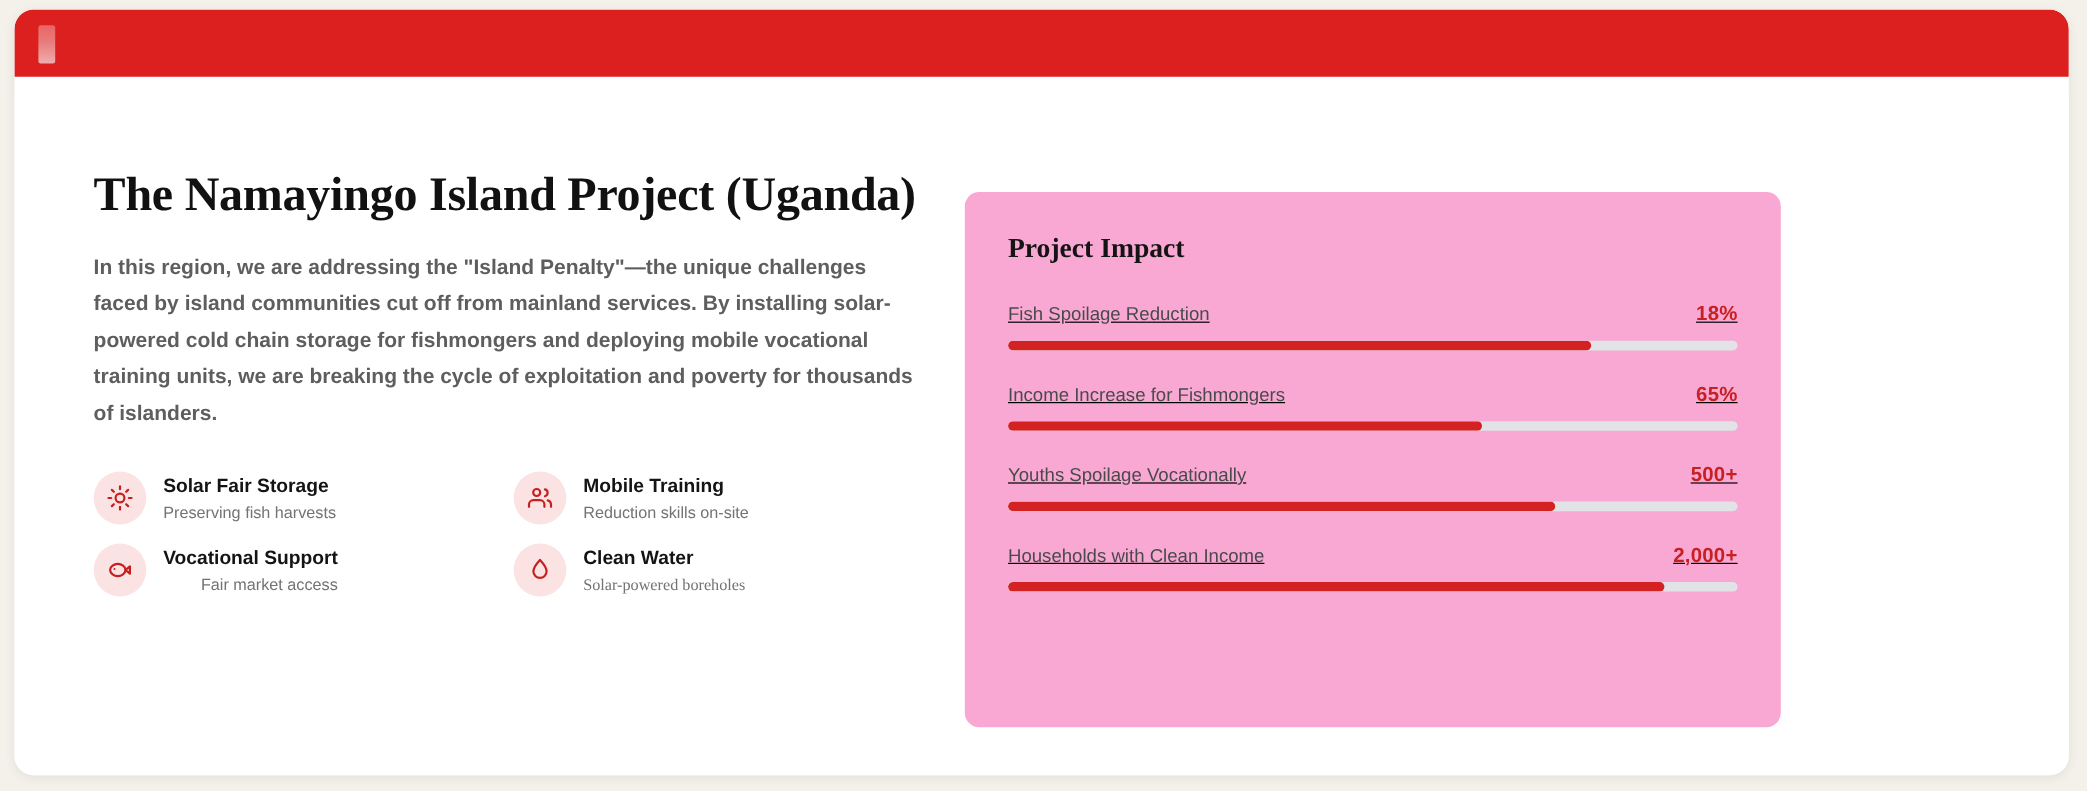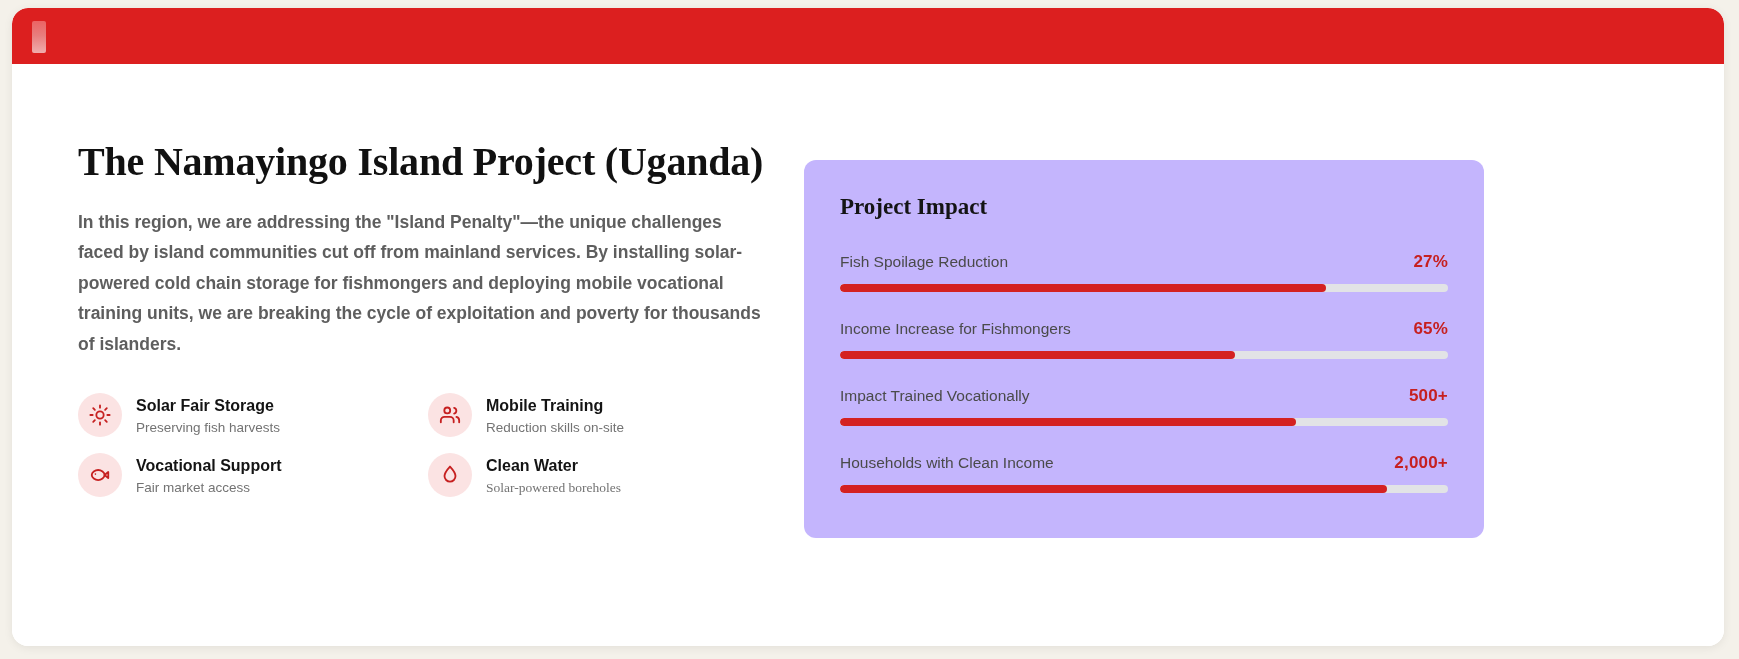--- a/index.html
+++ b/index.html
@@ -135,22 +135,22 @@
     color: #737373;
     line-height: 1.3;
   }
 
   
   .impact-panel {
     position: absolute;
     left: 792px;
     top: 80px;
     width: 680px;
-    height: 378px;
-    background: #c4b5fd;
+    height: 446px;
+    background: #f9a8d4;
     border-radius: 12px;
   }
 
   .impact-title {
     position: absolute;
     left: 36px;
     top: 34px;
     font-family: "Liberation Serif", serif;
     font-weight: 700;
     font-size: 23px;
@@ -165,20 +165,21 @@
   }
 
   .metric { margin-bottom: 27px; }
   .metric:last-child { margin-bottom: 0; }
 
   .metric-head {
     display: flex;
     align-items: baseline;
     justify-content: space-between;
     margin-bottom: 12px;
+    text-decoration: underline;
   }
 
   .metric-label {
     font-size: 15.5px;
     color: #4a4a4a;
   }
 
   .metric-value {
     font-size: 17px;
     font-weight: 700;
@@ -263,21 +264,21 @@
           <div class="feature">
             <span class="feature-icon">
               <svg width="22" height="22" viewBox="0 0 24 24" fill="none" stroke="#c62020" stroke-width="2" stroke-linecap="round" stroke-linejoin="round">
                 <path d="M17 12c0 3-3.6 5.5-7 5.5S3 15 3 12s3.6-5.5 7-5.5S17 9 17 12z"></path>
                 <path d="M17 12l4-3.3v6.6L17 12z"></path>
                 <circle cx="7" cy="11" r="0.9" fill="#c62020" stroke="none"></circle>
               </svg>
             </span>
             <span class="feature-text">
               <span class="feature-title" style="display:block;">Vocational Support</span>
-              <span class="feature-sub" style="display:block;">Fair market access</span>
+              <span class="feature-sub" style="display:block;text-align:right;">Fair market access</span>
             </span>
           </div>
 
           <div class="feature">
             <span class="feature-icon">
               <svg width="22" height="22" viewBox="0 0 24 24" fill="none" stroke="#c62020" stroke-width="2" stroke-linecap="round" stroke-linejoin="round">
                 <path d="M12 2.8s6 6.4 6 10.4a6 6 0 0 1-12 0c0-4 6-10.4 6-10.4z"></path>
               </svg>
             </span>
             <span class="feature-text">
@@ -291,40 +292,40 @@
 
       <div class="impact-panel">
 
         <div class="impact-title">Project Impact</div>
 
         <div class="metrics">
 
           <div class="metric">
             <div class="metric-head">
               <span class="metric-label">Fish Spoilage Reduction</span>
-              <span class="metric-value">27%</span>
+              <span class="metric-value">18%</span>
             </div>
             <div class="metric-track">
               <div class="metric-fill" style="width: 80%;"></div>
             </div>
           </div>
 
           <div class="metric">
             <div class="metric-head">
               <span class="metric-label">Income Increase for Fishmongers</span>
               <span class="metric-value">65%</span>
             </div>
             <div class="metric-track">
               <div class="metric-fill" style="width: 65%;"></div>
             </div>
           </div>
 
           <div class="metric">
             <div class="metric-head">
-              <span class="metric-label">Impact Trained Vocationally</span>
+              <span class="metric-label">Youths Spoilage Vocationally</span>
               <span class="metric-value">500+</span>
             </div>
             <div class="metric-track">
               <div class="metric-fill" style="width: 75%;"></div>
             </div>
           </div>
 
           <div class="metric">
             <div class="metric-head">
               <span class="metric-label">Households with Clean Income</span>

